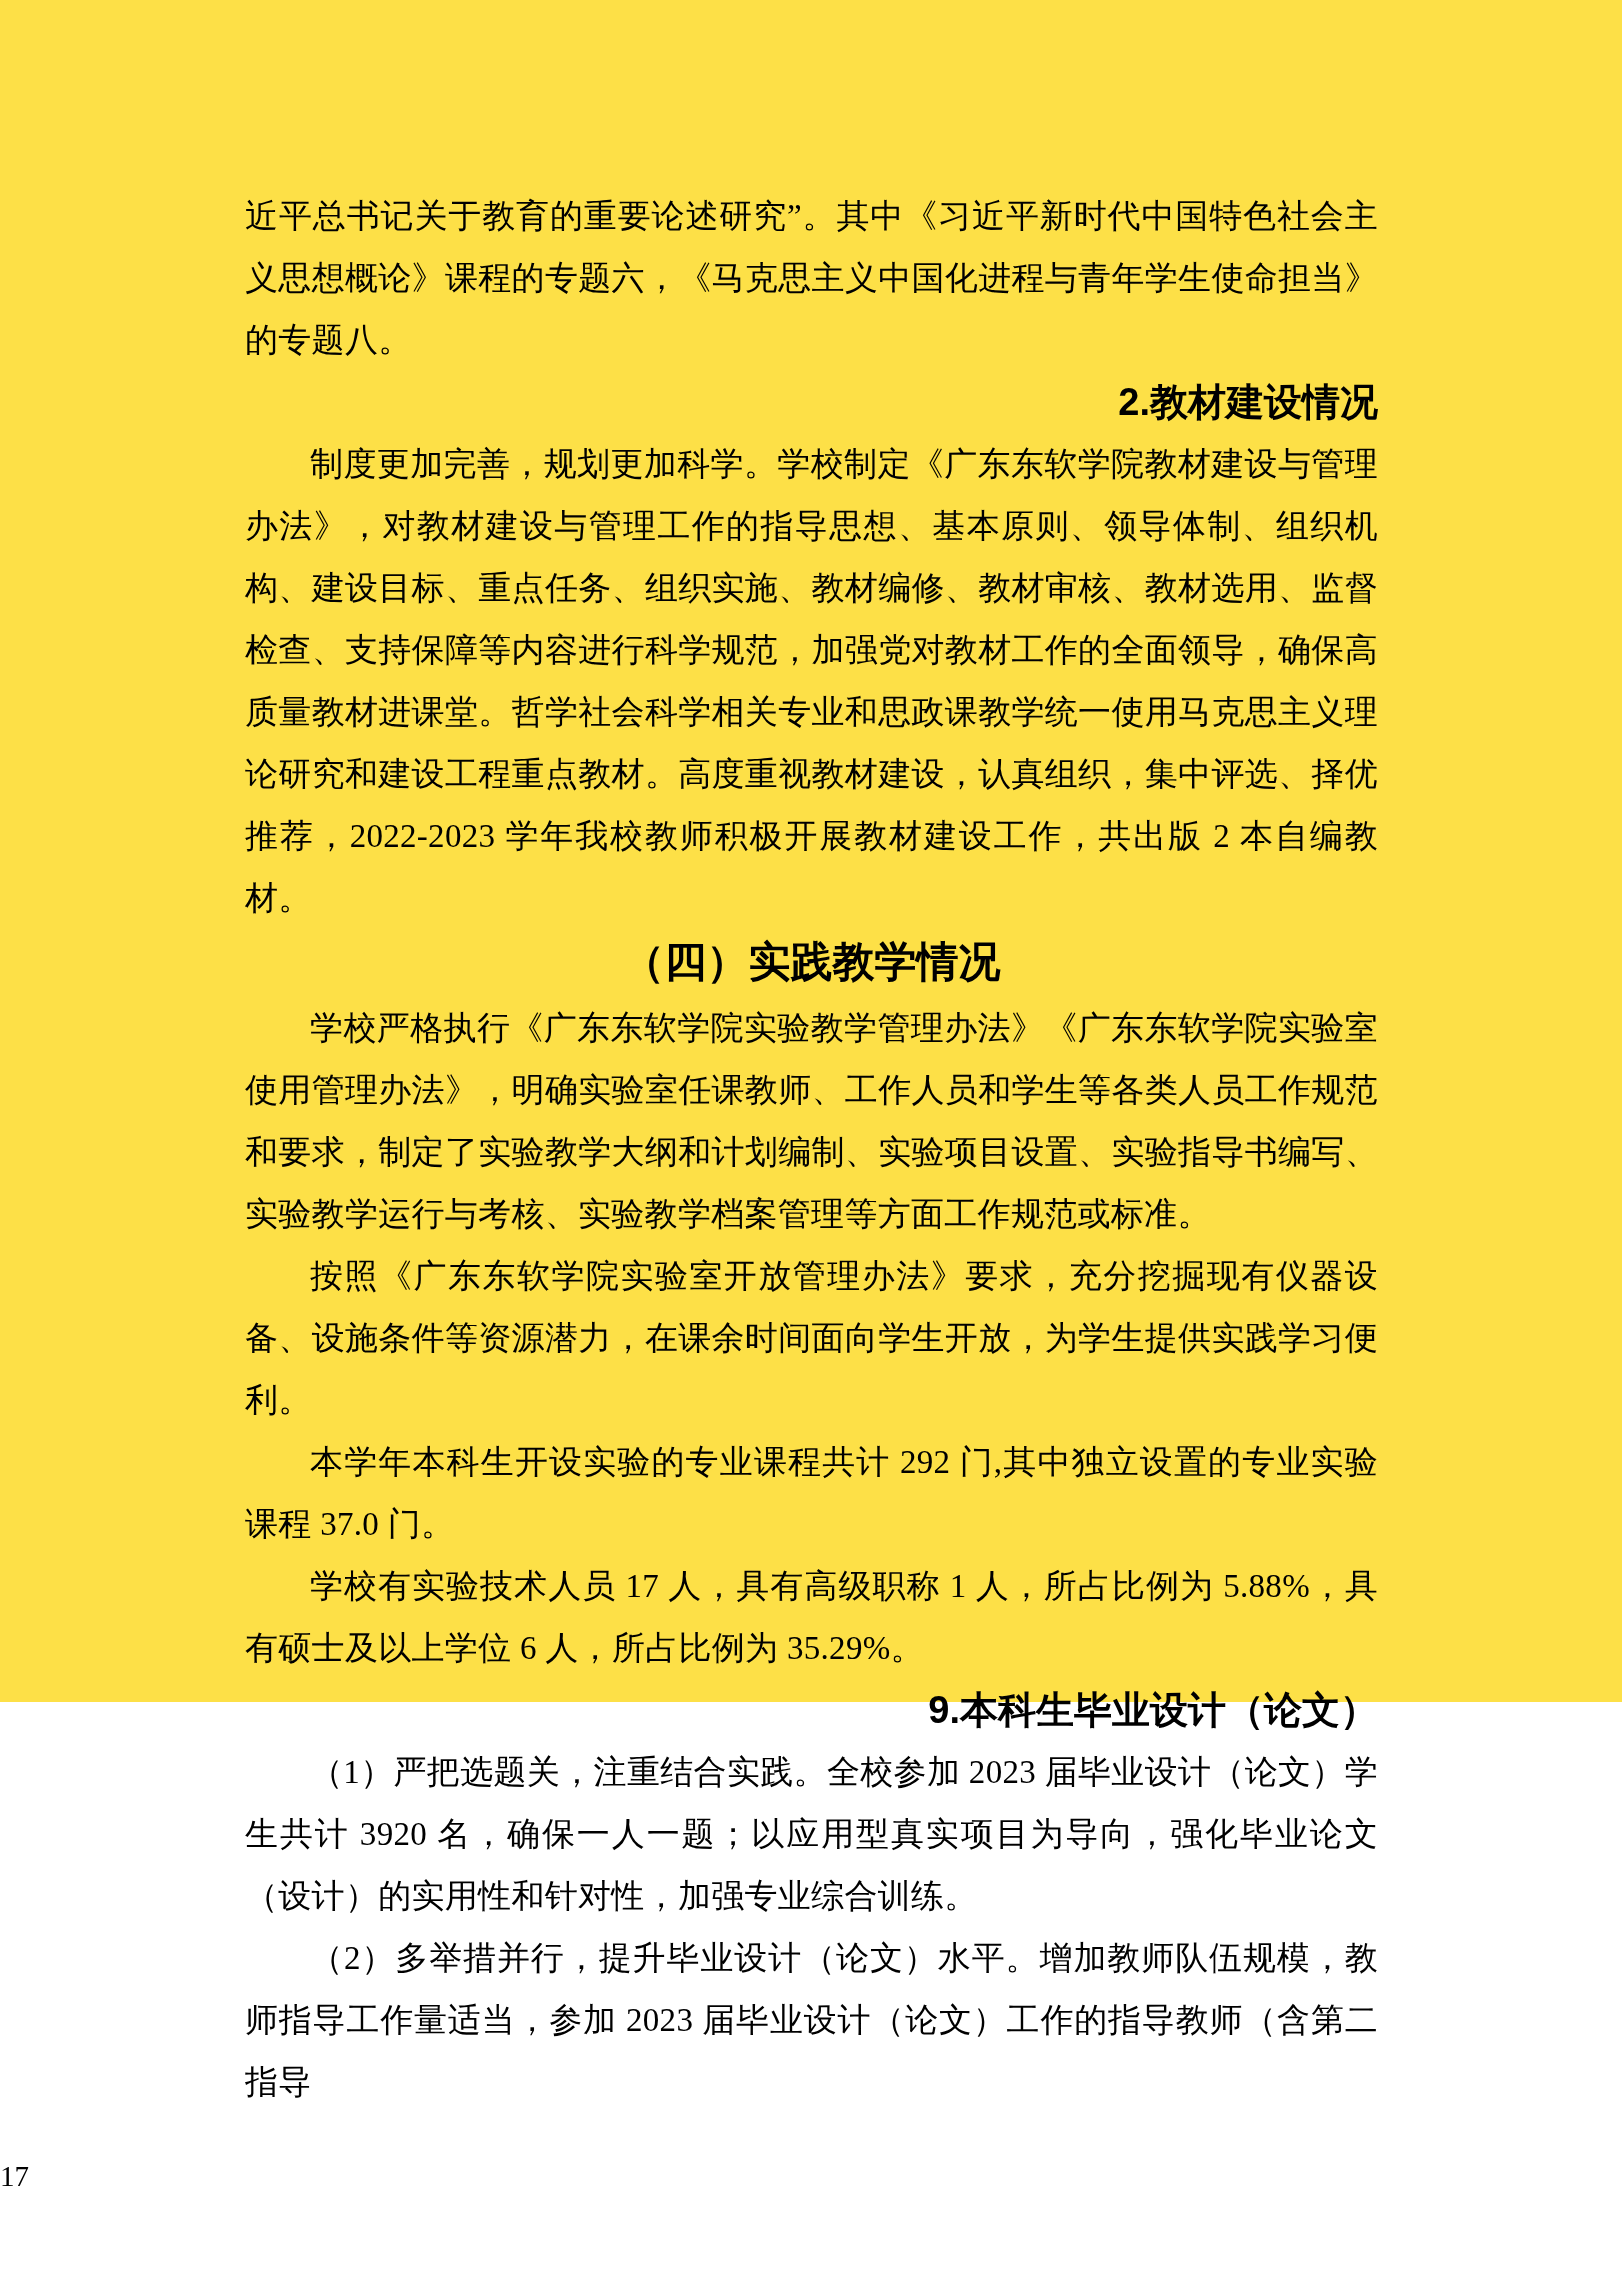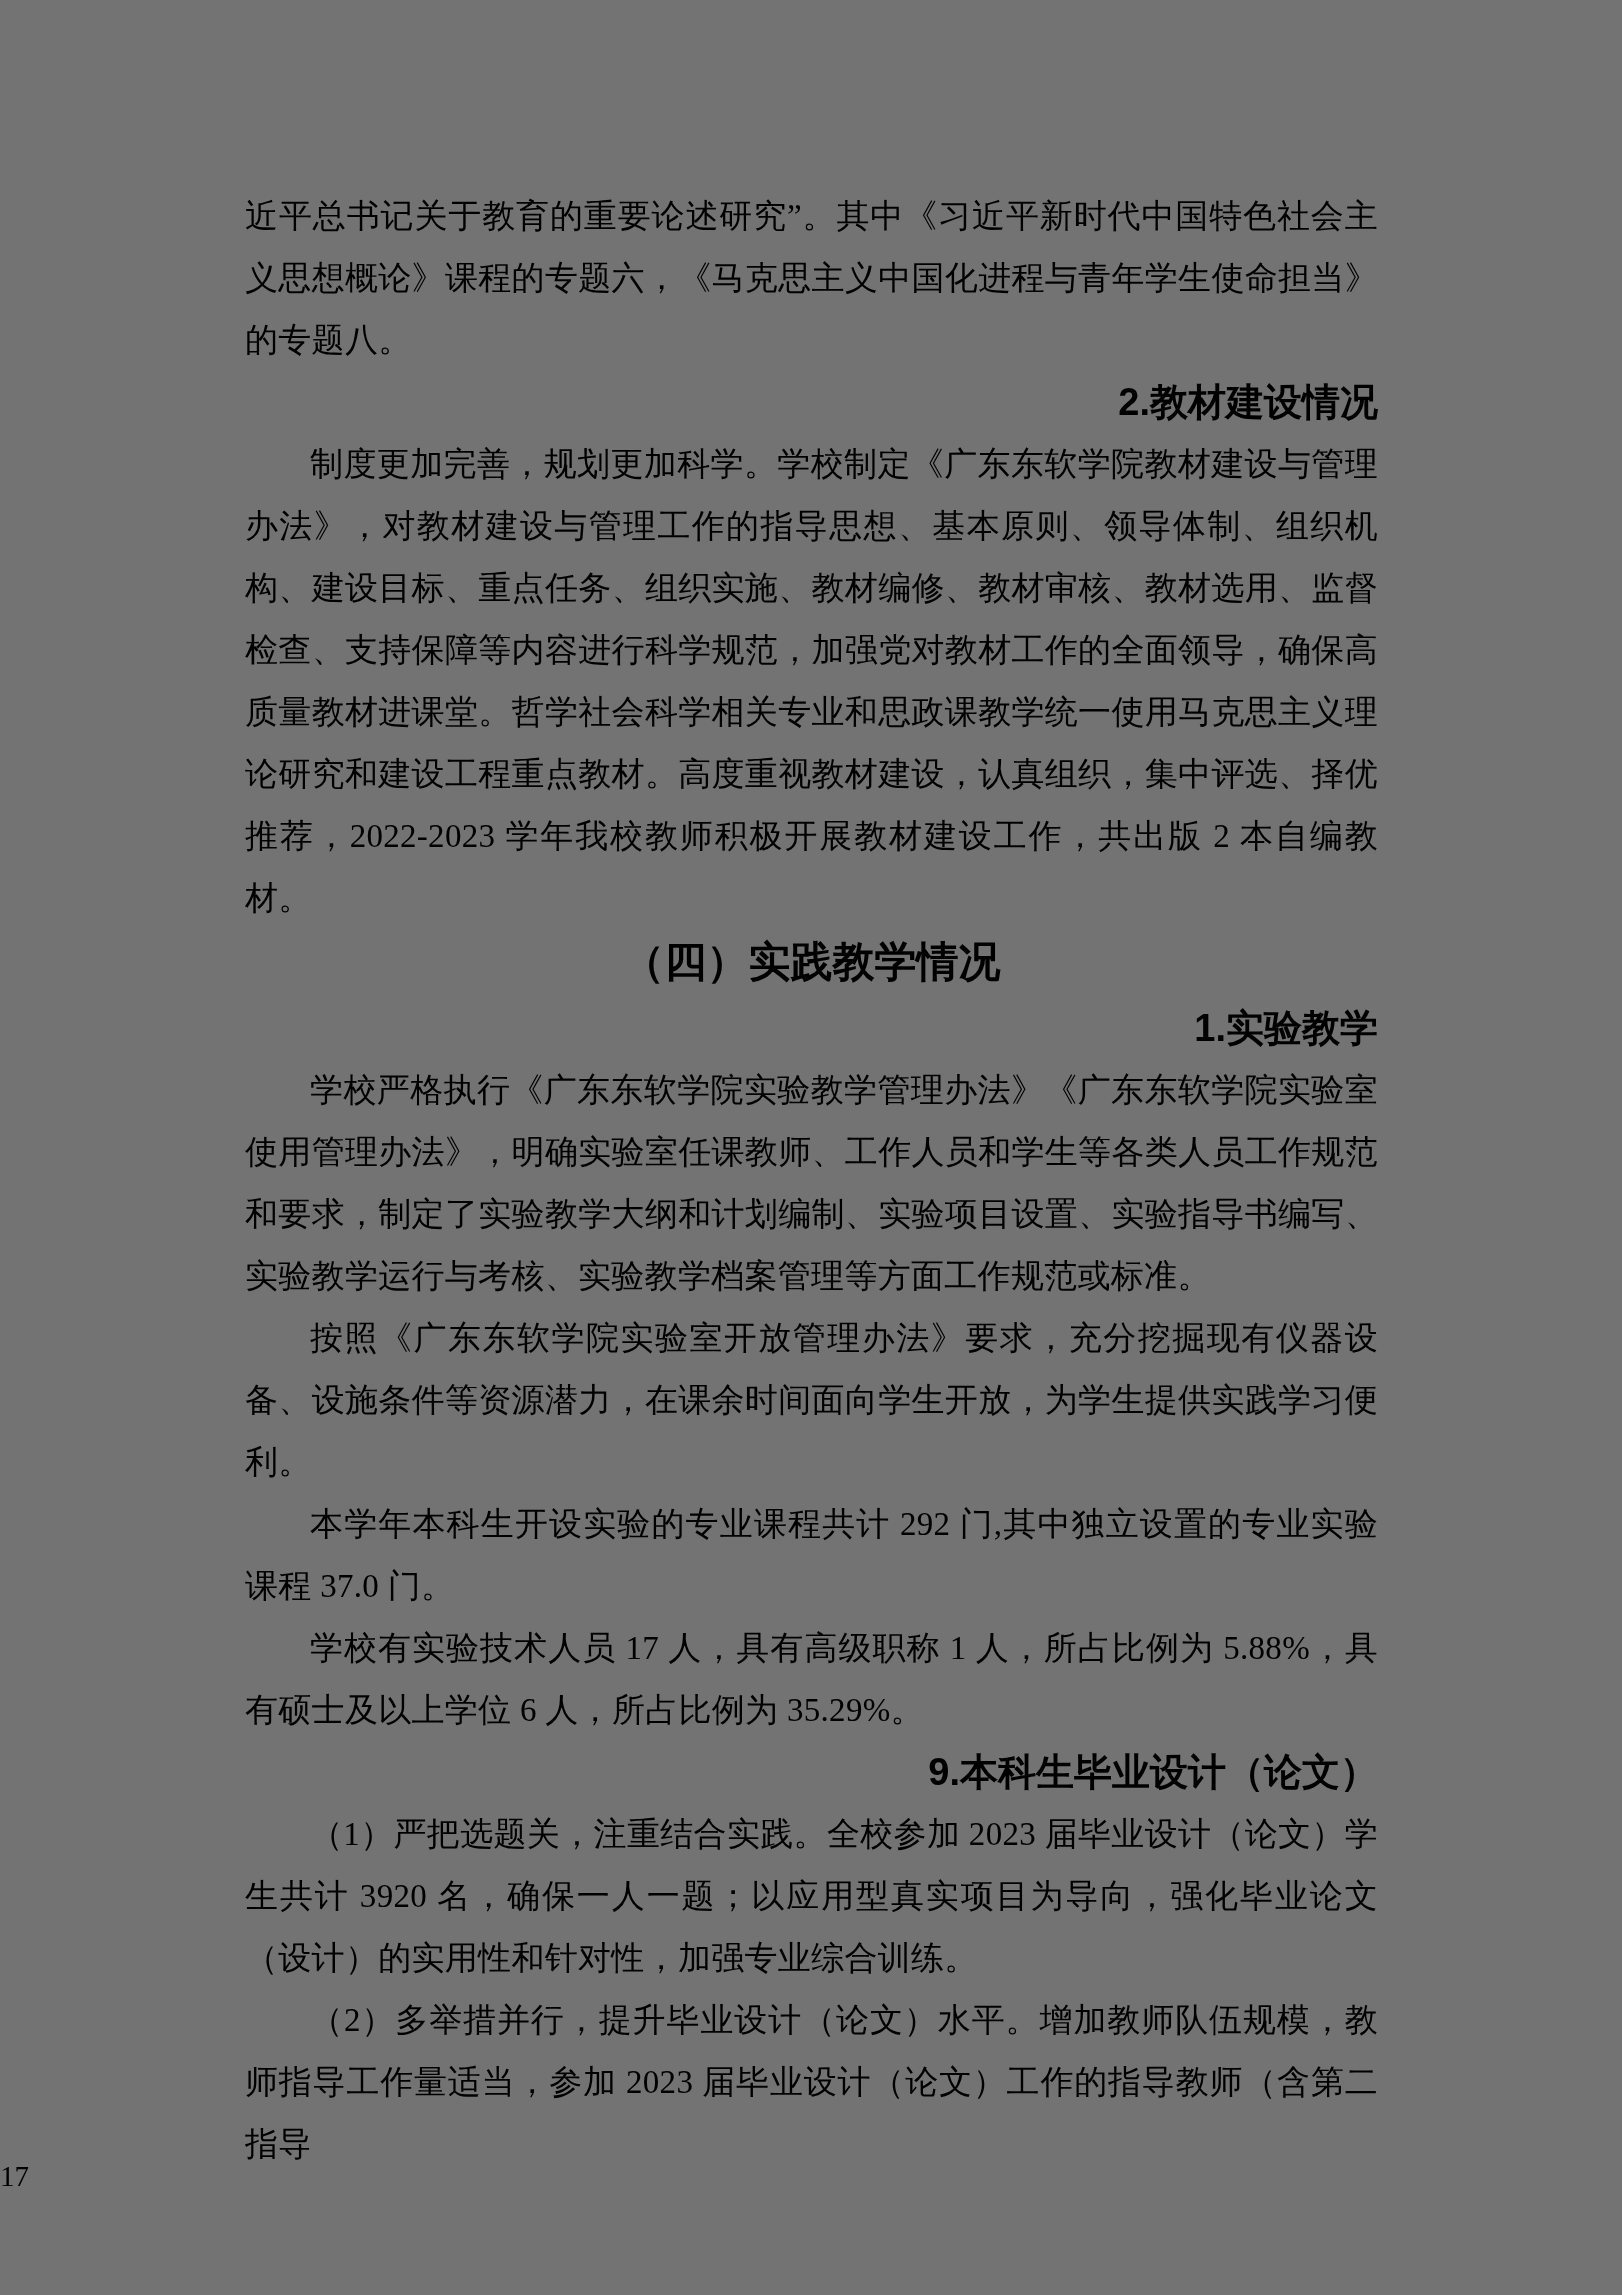--- a/index.html
+++ b/index.html
@@ -12,22 +12,22 @@
     height: 2295px;
     position: relative;
     overflow: hidden;
     font-family: "Liberation Serif", serif;
     color: #000000;
   }
   .doc-page {
     position: absolute;
     left: 0; top: 0;
     width: 1622px;
-    height: 2295px;
-    background: #737373;
+    height: 1702px;
+    background: #fde047;
   }
   .doc-content {
     position: absolute;
     left: 245px;
     top: 185px;
     width: 1133px;
   }
   .body-par {
     margin: 0;
     font-size: 33px;
@@ -74,21 +74,20 @@
   <div class="doc-content">
 
     <p class="body-par">近平总书记关于教育的重要论述研究”。其中《习近平新时代中国特色社会主义思想概论》课程的专题六，《马克思主义中国化进程与青年学生使命担当》的专题八。</p>
 
     <h3 class="h-sub">2.教材建设情况</h3>
 
     <p class="body-par indent">制度更加完善，规划更加科学。学校制定《广东东软学院教材建设与管理办法》，对教材建设与管理工作的指导思想、基本原则、领导体制、组织机构、建设目标、重点任务、组织实施、教材编修、教材审核、教材选用、监督检查、支持保障等内容进行科学规范，加强党对教材工作的全面领导，确保高质量教材进课堂。哲学社会科学相关专业和思政课教学统一使用马克思主义理论研究和建设工程重点教材。高度重视教材建设，认真组织，集中评选、择优推荐，2022-2023 学年我校教师积极开展教材建设工作，共出版 2 本自编教材。</p>
 
     <h2 class="h-sec">（四）实践教学情况</h2>
 
-    <h3 class="h-sub">1.实验教学</h3>
 
     <p class="body-par indent">学校严格执行《广东东软学院实验教学管理办法》《广东东软学院实验室使用管理办法》，明确实验室任课教师、工作人员和学生等各类人员工作规范和要求，制定了实验教学大纲和计划编制、实验项目设置、实验指导书编写、实验教学运行与考核、实验教学档案管理等方面工作规范或标准。</p>
 
     <p class="body-par indent">按照《广东东软学院实验室开放管理办法》要求，充分挖掘现有仪器设备、设施条件等资源潜力，在课余时间面向学生开放，为学生提供实践学习便利。</p>
 
     <p class="body-par indent">本学年本科生开设实验的专业课程共计 292 门,其中独立设置的专业实验课程 37.0 门。</p>
 
     <p class="body-par indent">学校有实验技术人员 17 人，具有高级职称 1 人，所占比例为 5.88%，具有硕士及以上学位 6 人，所占比例为 35.29%。</p>
 
     <h3 class="h-sub">9.本科生毕业设计（论文）</h3>

